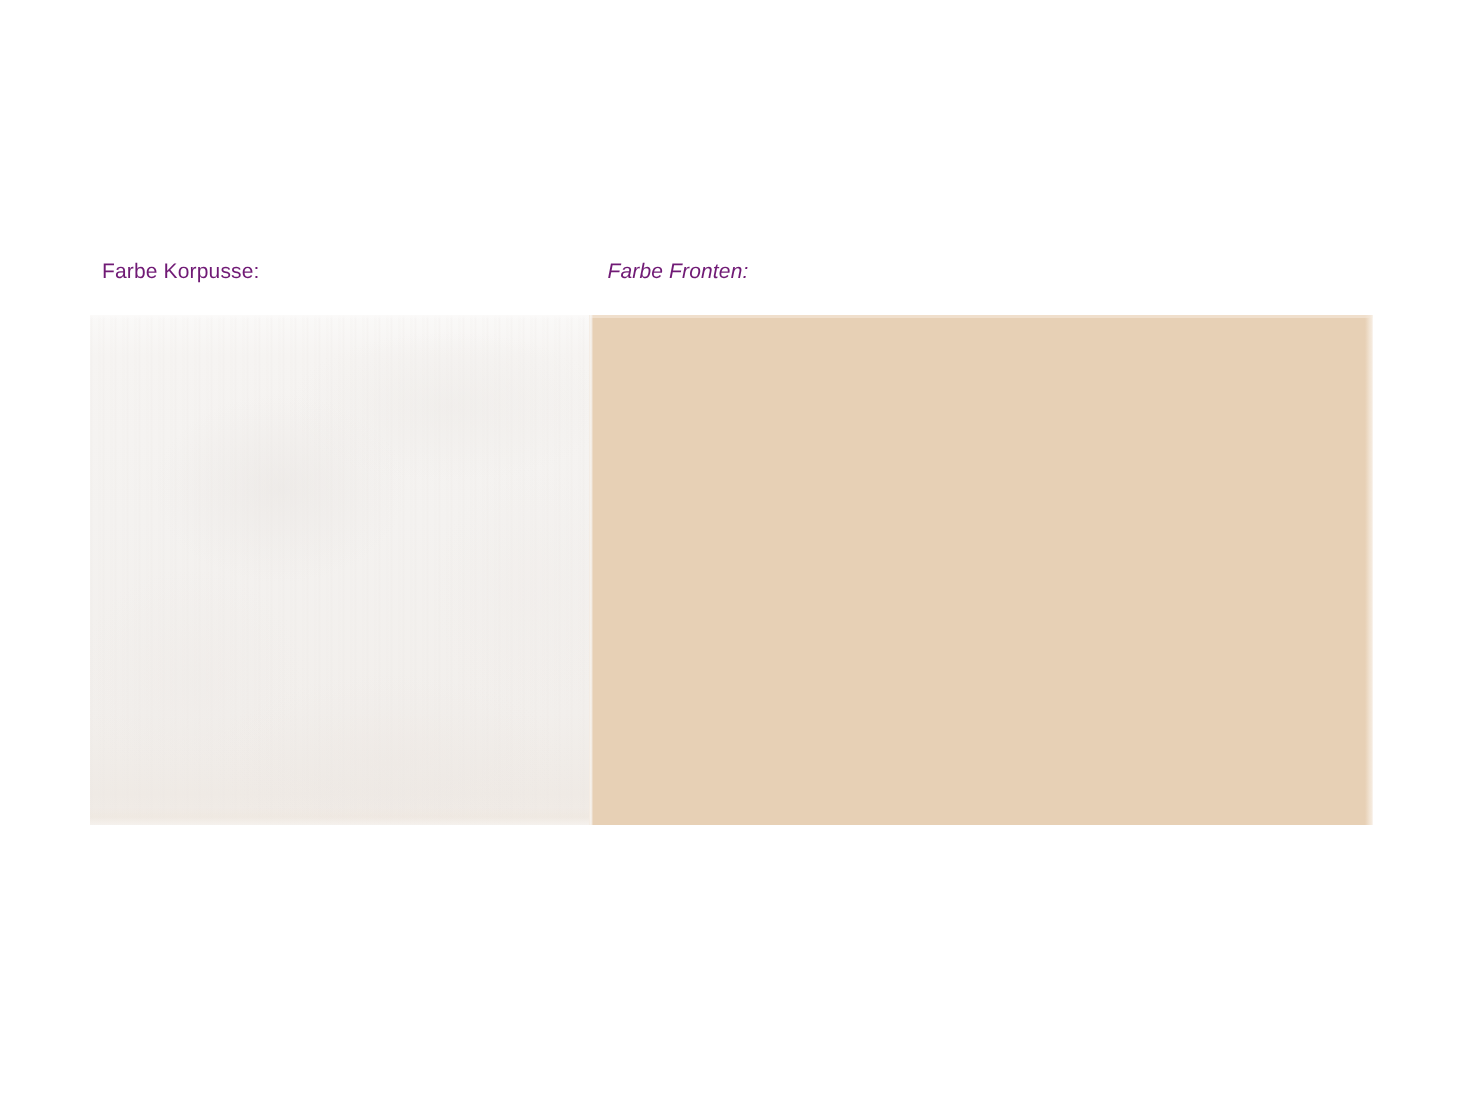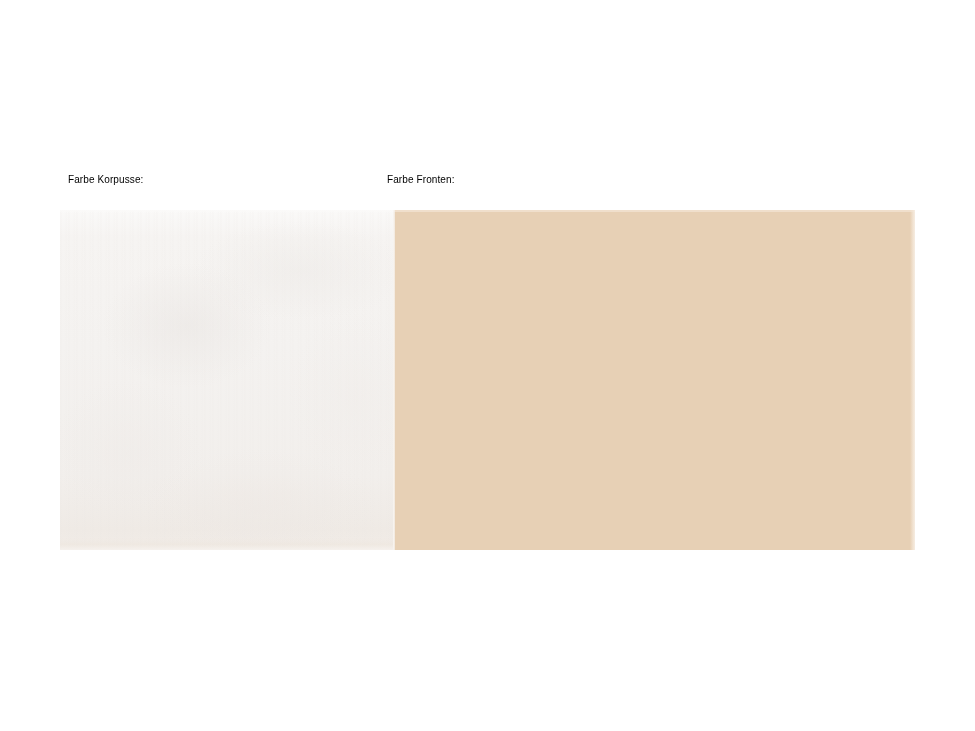--- a/index.html
+++ b/index.html
@@ -25,29 +25,29 @@
   }
 
   
   .label-row {
     position: relative;
     height: 40px;
   }
   .swatch-label {
     position: absolute;
     top: 0;
-    font-size: 10px;
+    font-size: 14px;
     line-height: 20px;
-    color: #000000;
+    color: #701a75;
     letter-spacing: 0.1px;
     white-space: nowrap;
     font-weight: 400;
   }
   .label-korpusse { left: 8px; }
-  .label-fronten  { left: 327px; }
+  .label-fronten  { left: 345px; font-style: italic; }
 
   
   .swatch-strip {
     position: relative;
     display: flex;
     height: 340px;
     width: 855px;
     overflow: hidden;
   }
 

